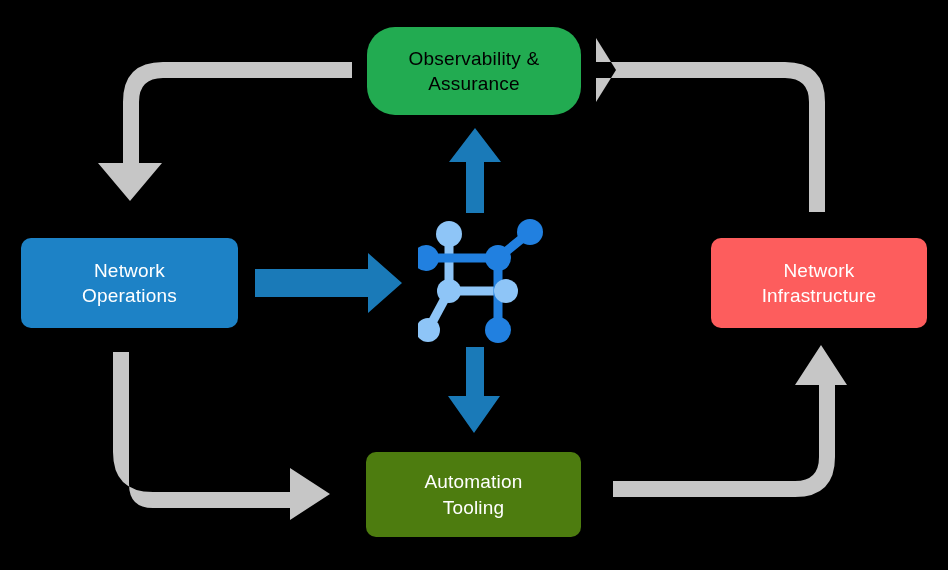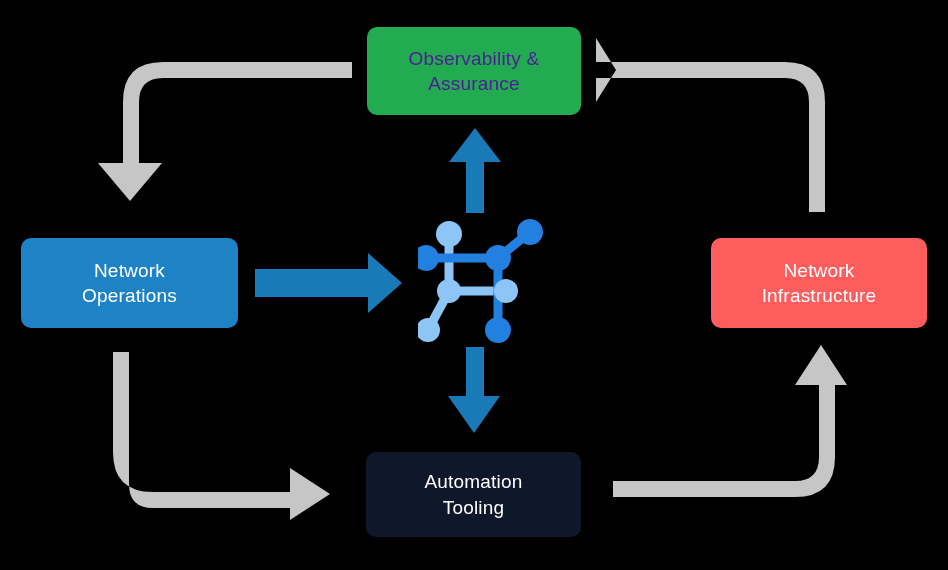--- a/index.html
+++ b/index.html
@@ -118,33 +118,33 @@
       <circle cx="88" cy="73" r="12"></circle>
     </g>
     <g fill="#2180e0">
       <circle cx="8" cy="40" r="13"></circle>
       <circle cx="80" cy="40" r="13"></circle>
       <circle cx="112" cy="14" r="13"></circle>
       <circle cx="80" cy="112" r="13"></circle>
     </g>
   </svg>
 
-  <div class="node-box" id="box-observability" style="background-color: rgb(34, 171, 81); color: #4c1d95;">
+  <div class="node-box" id="box-observability" style="background-color: rgb(34, 171, 81); color: #000000; border-radius: 28px;">
     <span class="node-label">Observability &amp;
 Assurance</span>
   </div>
 
   <div class="node-box" id="box-network-operations" style="background-color: rgb(29, 130, 198); color: rgb(255, 255, 255);">
     <span class="node-label">Network
 Operations</span>
   </div>
 
   <div class="node-box" id="box-network-infrastructure" style="background-color: rgb(253, 93, 93); color: rgb(255, 255, 255);">
     <span class="node-label">Network
 Infrastructure</span>
   </div>
 
-  <div class="node-box" id="box-automation-tooling" style="background-color: #0f172a; color: rgb(255, 255, 255);">
+  <div class="node-box" id="box-automation-tooling" style="background-color: #4d7c0f; color: rgb(255, 255, 255);">
     <span class="node-label">Automation
 Tooling</span>
   </div>
 
 </div>
 
 </body></html>

